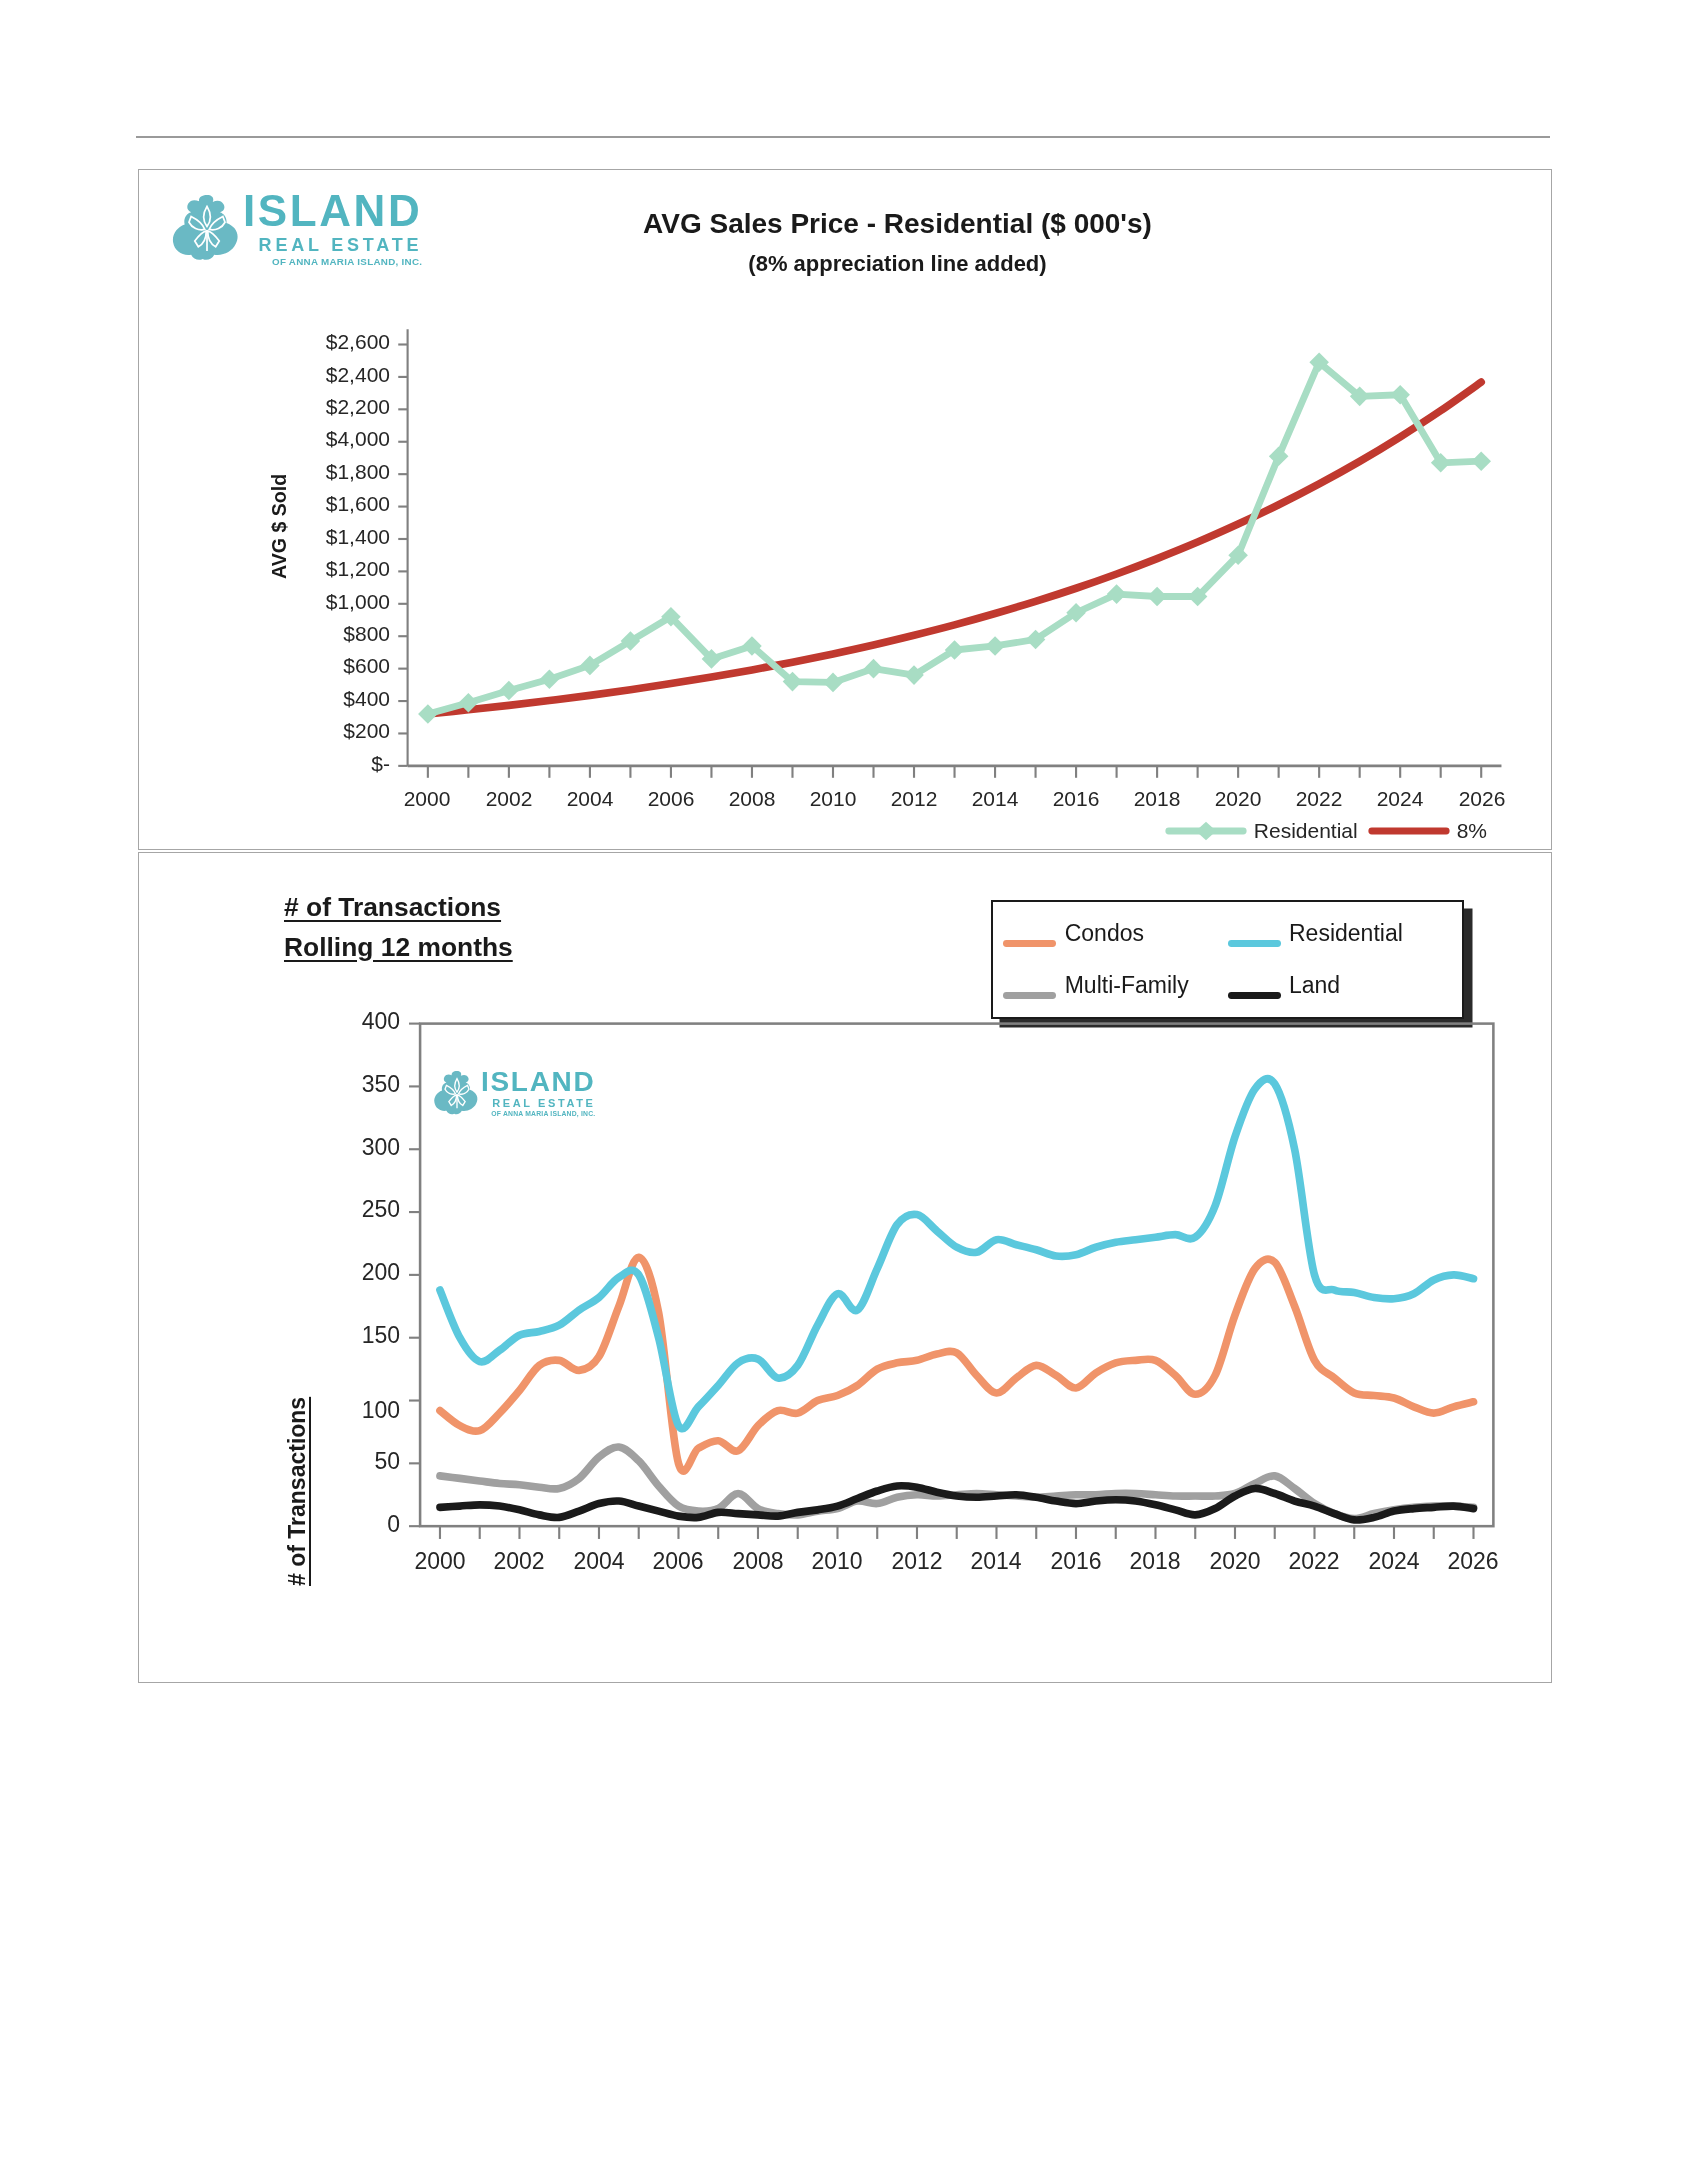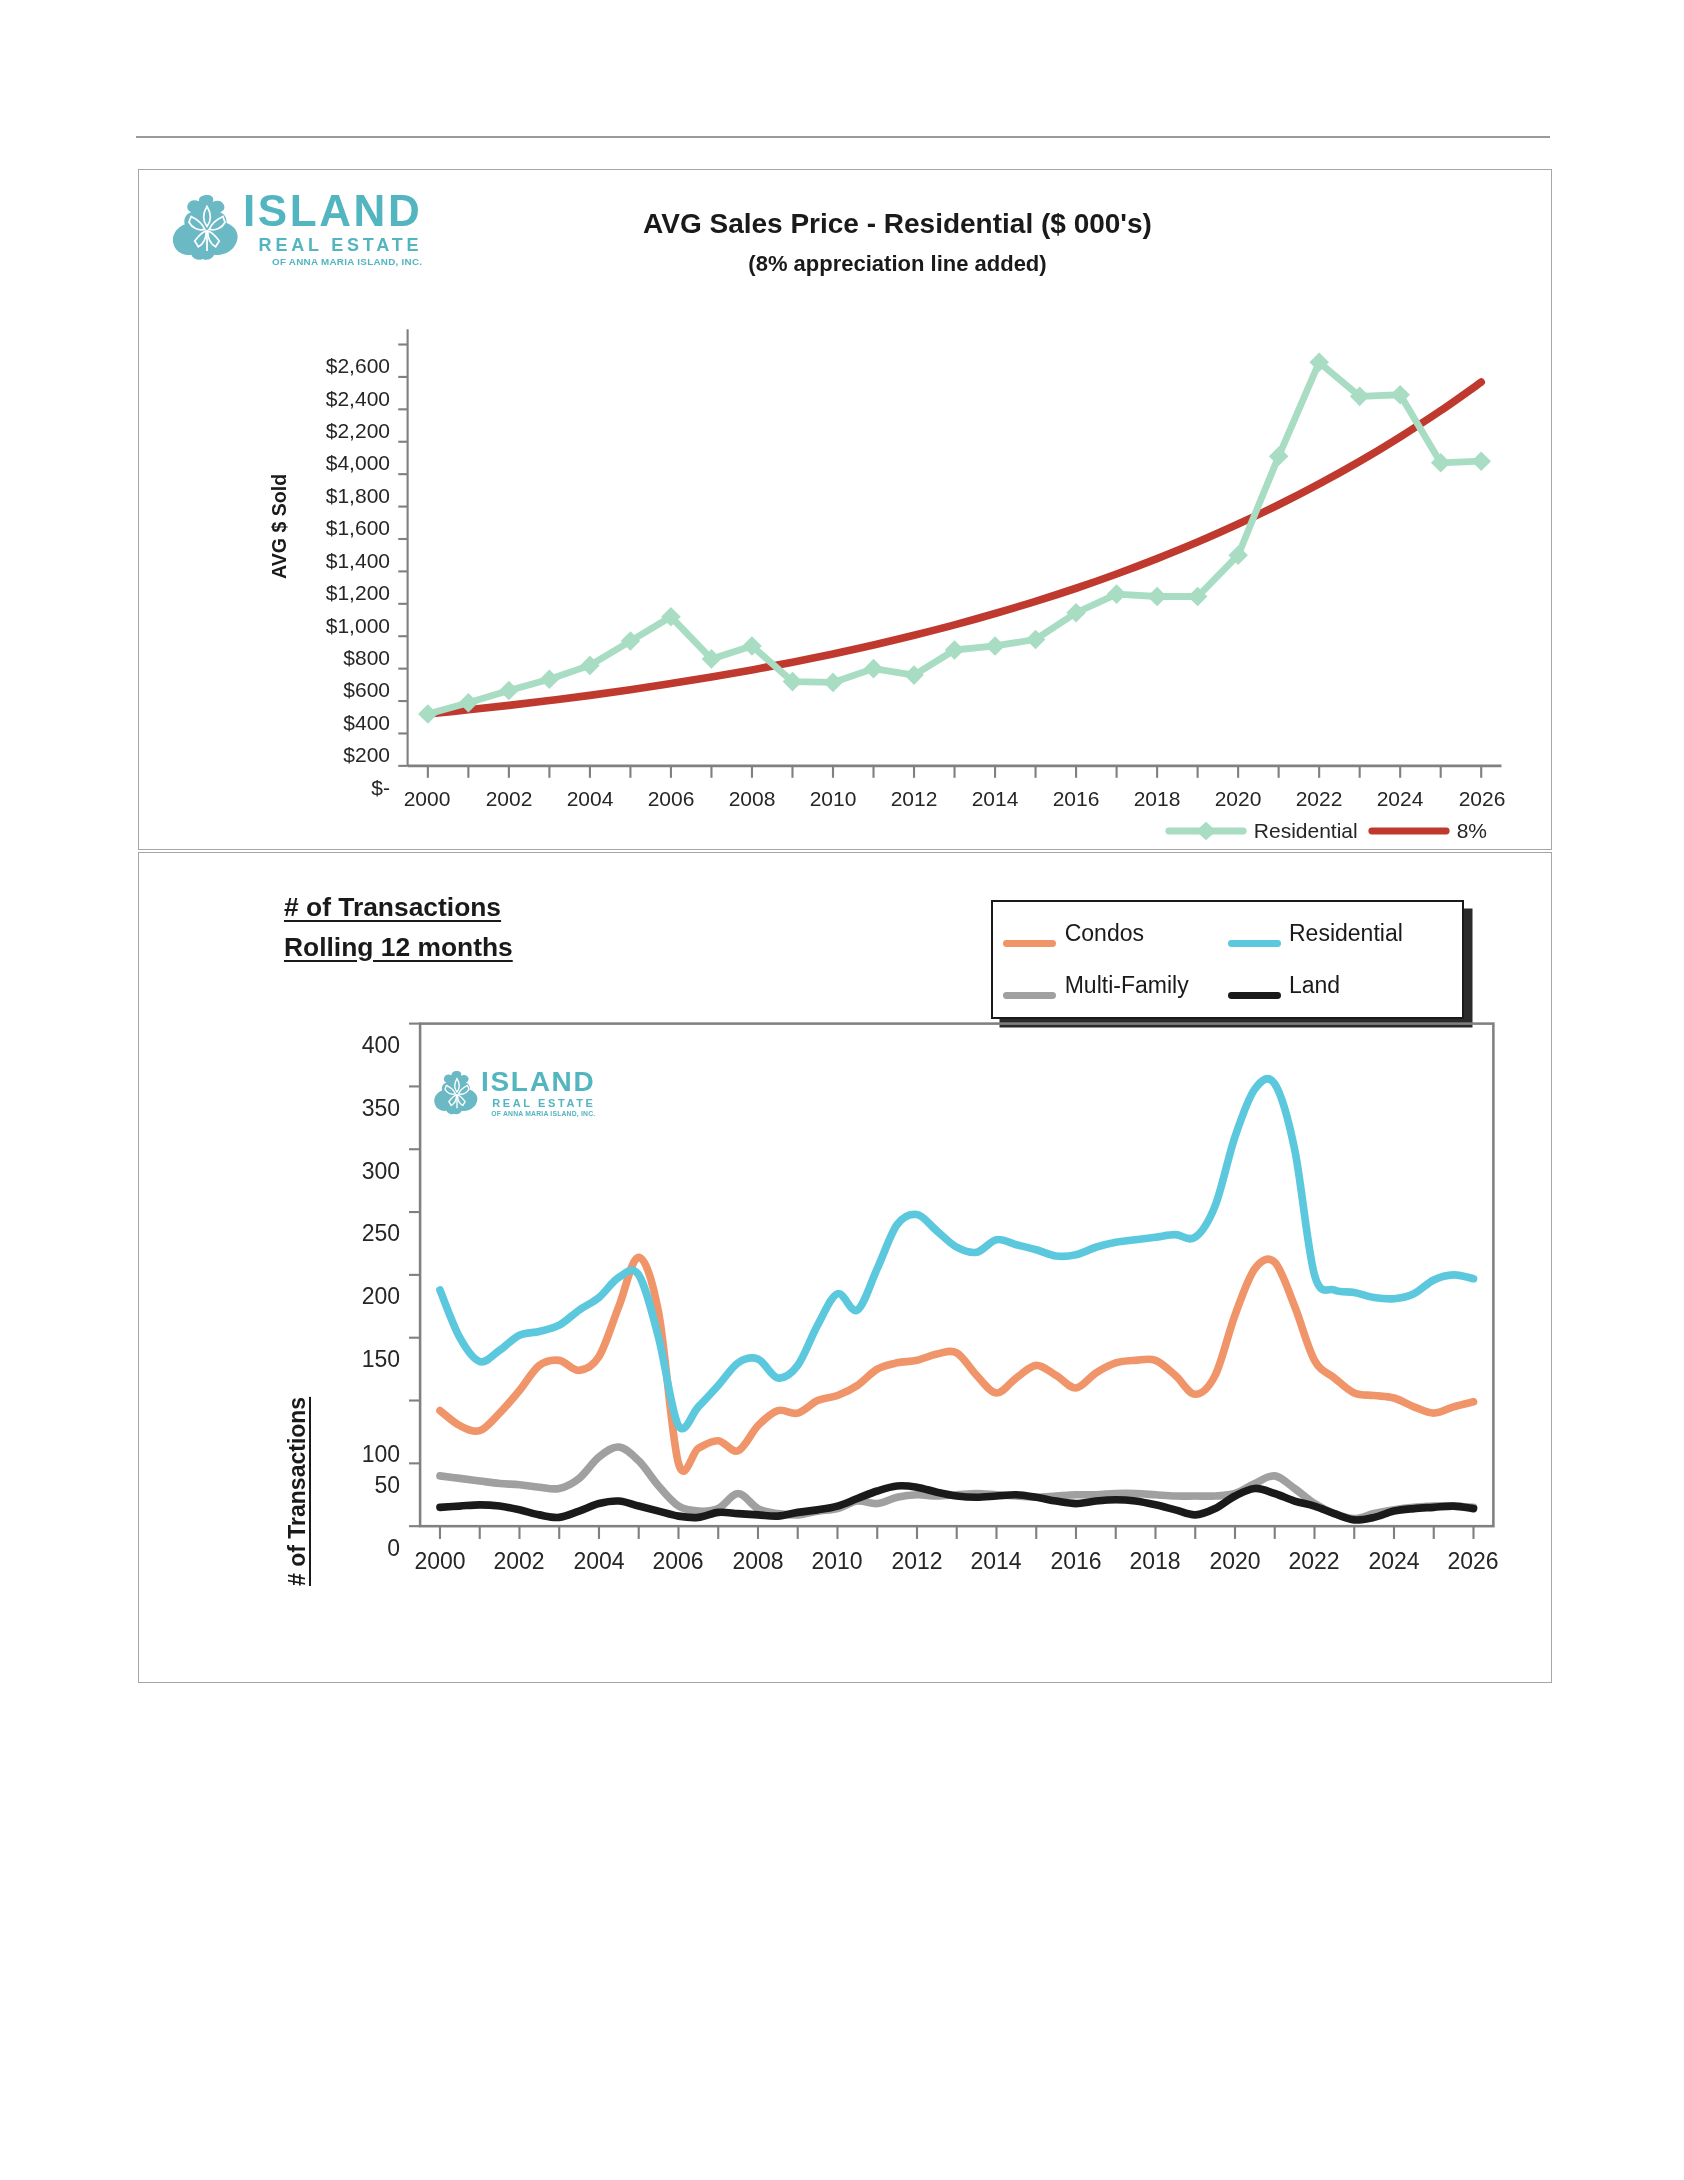--- a/index.html
+++ b/index.html
@@ -161,21 +161,20 @@
     text-underline-offset: 4.3px;
   }
 
   
   .ytick {
     position: absolute;
     right: 0;
     text-align: right;
     color: #262626;
     white-space: nowrap;
-    margin-top: 24px;
   }
   .xtick {
     position: absolute;
     text-align: center;
     color: #262626;
     white-space: nowrap;
   }
 
   
   #price-yticks .ytick { font-size: 21px; }
@@ -429,21 +428,21 @@
           <span class="swatch" style="background: rgb(26, 26, 26);"></span>
           <span class="label">Land</span>
         </div>
       </div>
 
     <div class="axis-title-y" id="trans-ytitle"># of Transactions</div>
 
     <div id="trans-yticks">
         <div class="ytick" style="left: 0px; width: 261px; top: 658px;">0</div>
         <div class="ytick" style="left: 0px; width: 261px; top: 595px;">50</div>
-        <div class="ytick" style="left: 0px; width: 261px; top: 564px;">100</div>
+        <div class="ytick" style="left: 0px; width: 261px; top: 544px;">100</div>
         <div class="ytick" style="left: 0px; width: 261px; top: 469px;">150</div>
         <div class="ytick" style="left: 0px; width: 261px; top: 406px;">200</div>
         <div class="ytick" style="left: 0px; width: 261px; top: 343px;">250</div>
         <div class="ytick" style="left: 0px; width: 261px; top: 281px;">300</div>
         <div class="ytick" style="left: 0px; width: 261px; top: 218px;">350</div>
         <div class="ytick" style="left: 0px; width: 261px; top: 155px;">400</div>
       </div>
     <div id="trans-xticks">
         <div class="xtick" style="left: 250px; width: 102px; top: 695px;">2000</div>
         <div class="xtick" style="left: 329px; width: 102px; top: 695px;">2002</div>

